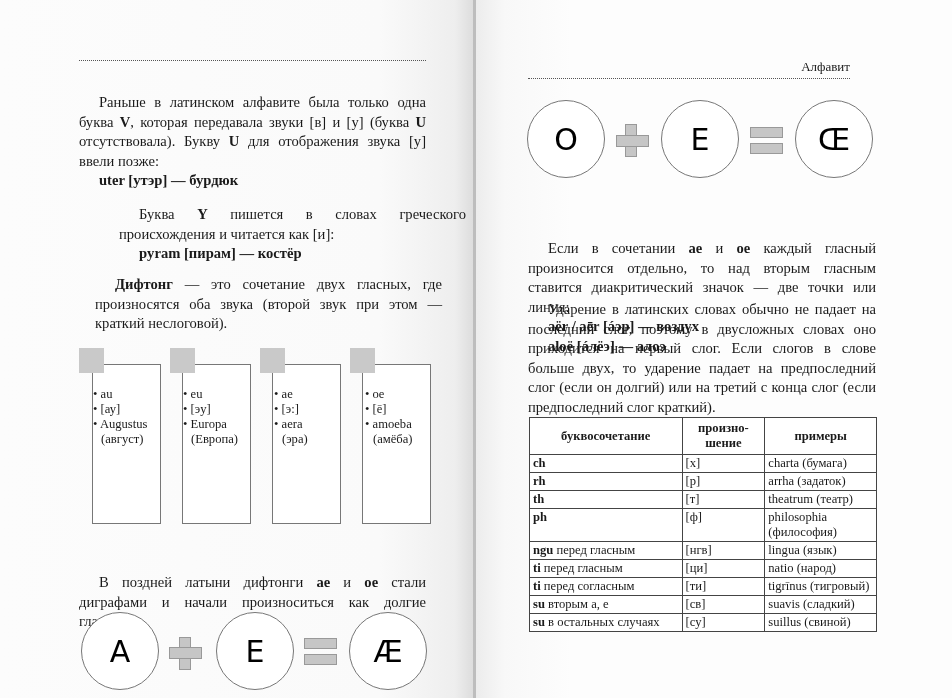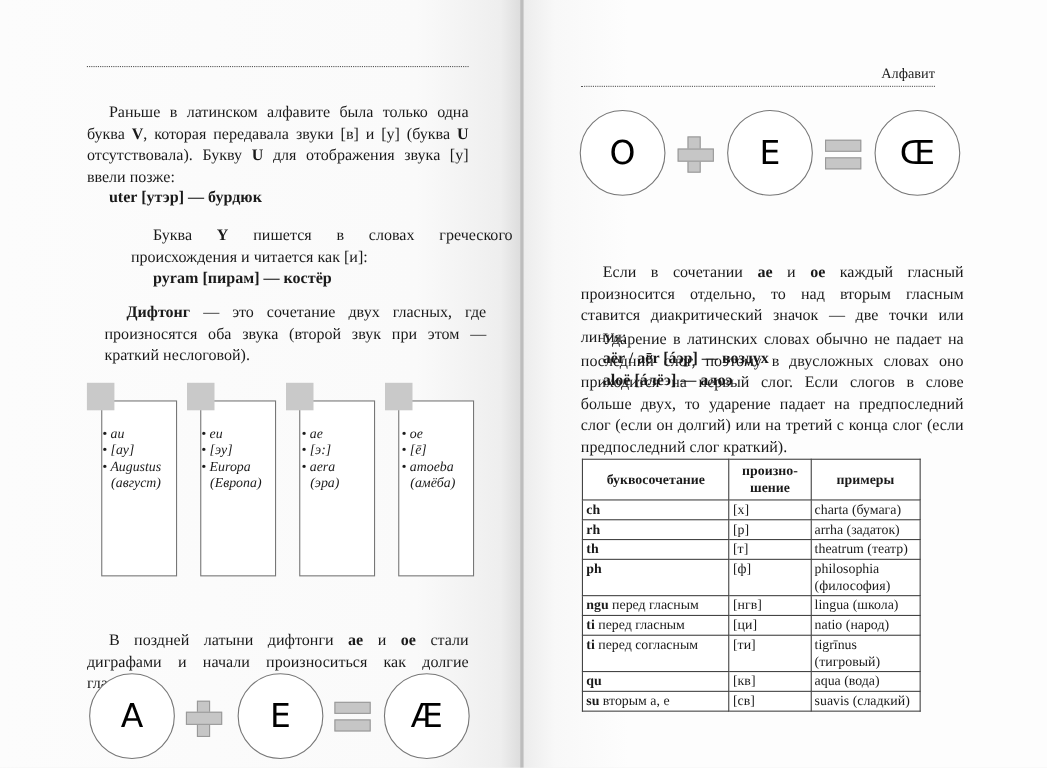--- a/index.html
+++ b/index.html
@@ -18,32 +18,32 @@
   .lh { left:79px; top:57px; width:347px; }
   .rh { left:528px; top:59px; width:322px; text-align:right; }
 
   .para { position:absolute; font-size:14.6px; line-height:19.6px; text-align:justify; }
   .para .indent { display:inline-block; width:20px; }
   .para .ex { display:block; padding-left:20px; text-align:left;font-weight:bold; }
   b { font-weight:bold; }
 
   .diph-box { position:absolute; top:364px; width:69px; height:160px; border:1.5px solid #777; background:#fff; box-sizing:border-box; }
   .diph-tab { position:absolute; width:25px; height:25px; background:#c9c9c9; top:348px; }
-  .diph-list { position:absolute; font-size:12.6px; line-height:15px; top:387px;font-style:italic; }
+  .diph-list { position:absolute; font-size:12.6px; line-height:15px; top:387px; }
   .diph-list div { white-space:nowrap; }
   .diph-list .cont { padding-left:8px; }
 
   .eq { position:absolute; }
   .circle { position:absolute; border:1.5px solid #777; border-radius:50%; background:#fff; box-sizing:border-box;
             display:flex; align-items:center; justify-content:center;
             font-family:"DejaVu Sans", sans-serif; font-size:30px; color:#000; }
   .plus-v, .plus-h { position:absolute; background:#c6c6c6; border:1px solid #999; box-sizing:border-box; }
   .eq-bar { position:absolute; background:#c6c6c6; border:1px solid #999; box-sizing:border-box; }
 
-  table.letters { position:absolute; left:529px; top:417px; width:308px; border-collapse:collapse; font-size:12.6px; line-height:15px; background:#fff; }
+  table.letters { position:absolute; left:529px; top:417px; width:348px; border-collapse:collapse; font-size:12.6px; line-height:15px; background:#fff; }
   table.letters th, table.letters td { border:1px solid #444; padding:1px 3px; vertical-align:top; text-align:left; }
   table.letters th { text-align:center; vertical-align:middle; font-weight:bold; padding:3px 3px; }
   table.letters col.c1 { width:153px; } table.letters col.c2 { width:83px; } table.letters col.c3 { width:112px; }
 </style>
 </head>
 <body>
 
 <div class="page left"></div>
 <div class="page right"></div>
 <div class="spine"></div>
@@ -171,36 +171,36 @@
         <td>theatrum (театр)</td>
       </tr>
       <tr>
         <td><b>ph</b><span></span></td>
         <td>[ф]</td>
         <td>philosophia (философия)</td>
       </tr>
       <tr>
         <td><b>ngu</b><span> перед гласным</span></td>
         <td>[нгв]</td>
-        <td>lingua (школа)</td>
+        <td>lingua (язык)</td>
       </tr>
       <tr>
         <td><b>ti</b><span> перед гласным</span></td>
         <td>[ци]</td>
         <td>natio (народ)</td>
       </tr>
       <tr>
         <td><b>ti</b><span> перед согласным</span></td>
         <td>[ти]</td>
         <td>tigrīnus (тигровый)</td>
       </tr>
       <tr>
-        <td><b>qu</b><span></span></td>
-        <td>[кв]</td>
-        <td>aqua (вода)</td>
-      </tr>
-      <tr>
         <td><b>su</b><span> вторым a, e</span></td>
         <td>[св]</td>
         <td>suavis (сладкий)</td>
       </tr>
+      <tr>
+        <td><b>su</b><span> в остальных случаях</span></td>
+        <td>[су]</td>
+        <td>suillus (свиной)</td>
+      </tr>
     </tbody>
 </table>
 
 </body></html>

